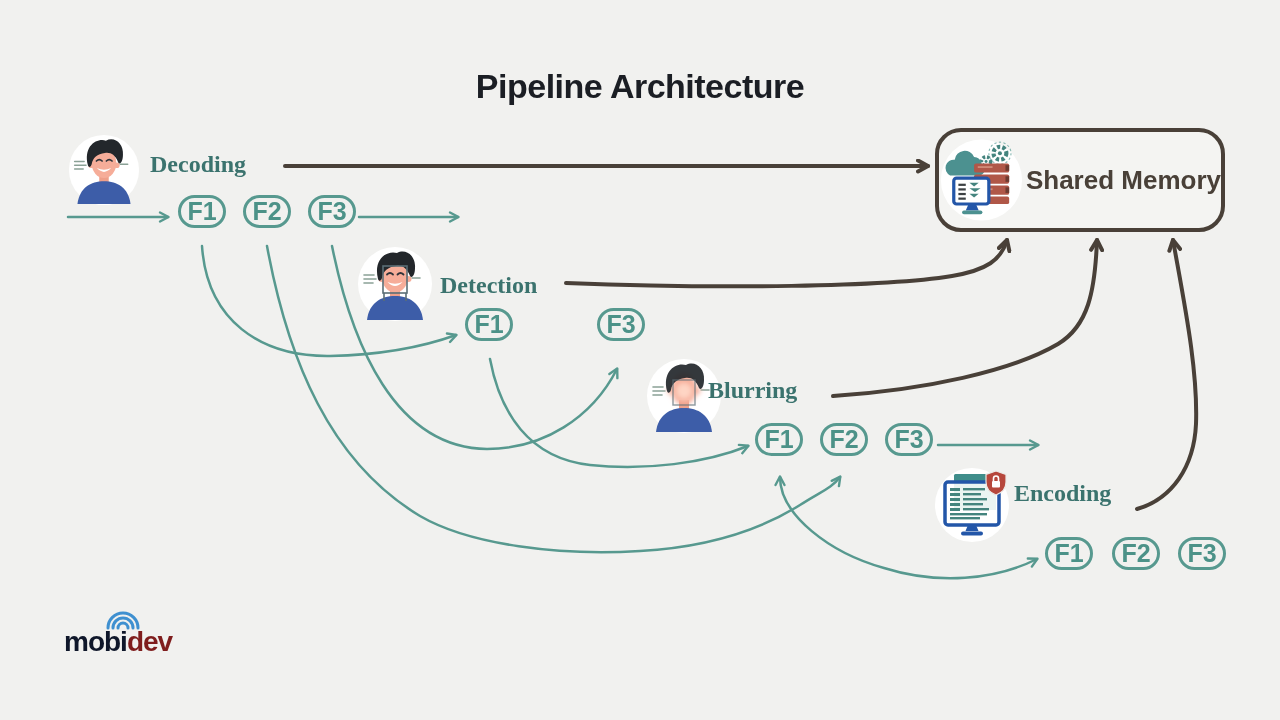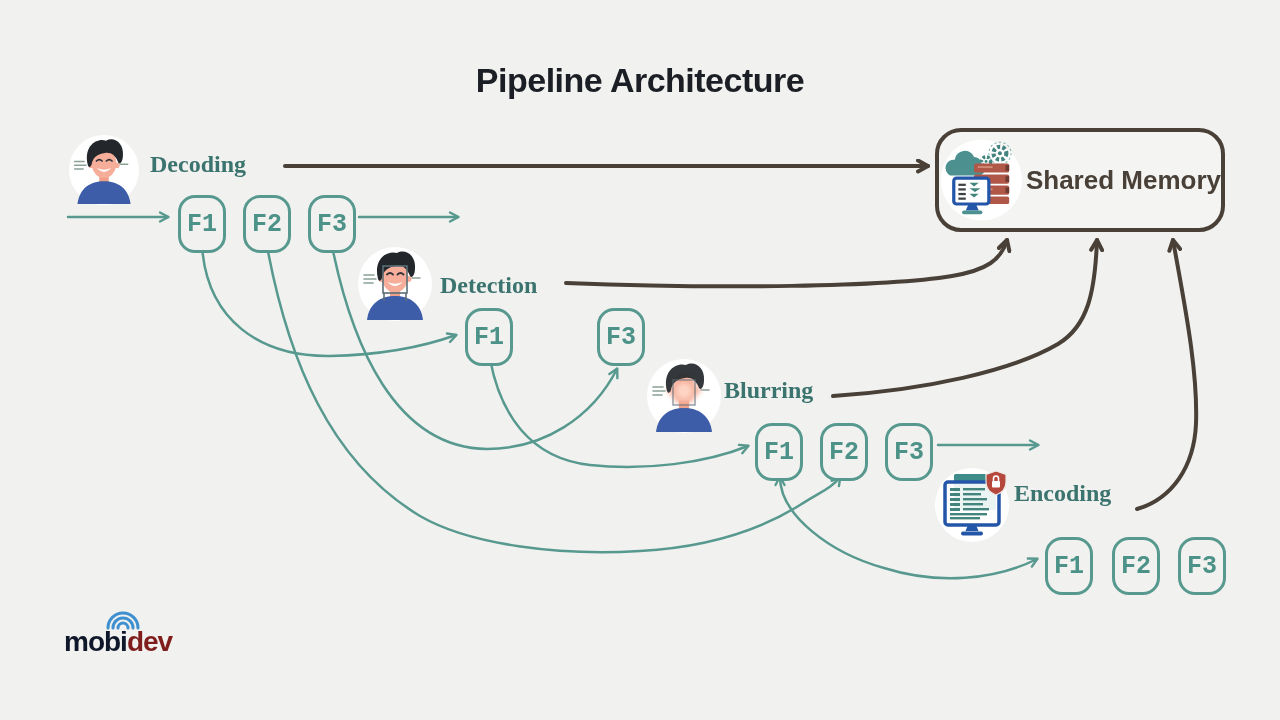--- a/index.html
+++ b/index.html
@@ -3,26 +3,26 @@
 <meta charset="utf-8">
 <style>
   :root{
     --bg:#f1f1ef; --teal:#57998f; --teal-text:#4c9288; --label-teal:#3b736e;
     --dark:#494038; --title:#1b1e24; --shirt:#3d5da8; --skin:#f6ad99;
   }
   html,body{margin:0;padding:0;background:var(--bg);}
   body{font-family:"Liberation Sans",sans-serif;}
   .canvas{position:relative;width:1280px;height:720px;background:var(--bg);overflow:hidden;}
   .edges{position:absolute;left:0;top:0;width:1280px;height:720px;}
-  .title{position:absolute;left:0;right:0;top:50px;margin:11px;text-align:center;
+  .title{position:absolute;left:0;right:0;top:50px;margin:17px;text-align:center;
          font-size:34px;font-weight:bold;color:var(--title);letter-spacing:-0.5px;}
   .stage-label{position:absolute;font-size:24px;font-weight:bold;color:var(--label-teal);white-space:nowrap;font-family:Liberation Serif, serif;}
-  .fbox{position:absolute;width:48px;height:58px;box-sizing:border-box;border:3px solid var(--teal);
+  .fbox{position:absolute;width:48px;height:33px;box-sizing:border-box;border:3px solid var(--teal);
         border-radius:17px;background:var(--bg);display:flex;align-items:center;justify-content:center;
-        font-size:25px;font-weight:bold;color:var(--teal-text);font-family:Liberation Mono, monospace;}
+        font-size:25px;font-weight:bold;color:var(--teal-text);}
   .avatar{position:absolute;}
   .sm-box{position:absolute;left:935px;top:128px;width:290px;height:104px;box-sizing:border-box;
           border:4px solid var(--dark);border-radius:26px;background:#f4f4f2;
           display:flex;align-items:center;padding-left:0;}
   .sm-label{font-size:26px;font-weight:bold;color:var(--dark);white-space:nowrap;margin-left:2px;}
   .logo-text{position:absolute;left:64px;top:626px;font-size:28px;font-weight:bold;letter-spacing:-1px;}
   .logo-blue{color:#0f172a;} .logo-green{color:#7f1d1d;}
   .logo-arcs{position:absolute;left:99px;top:608px;}
 </style>
 </head>
@@ -132,21 +132,21 @@
       <circle cx="24.5" cy="33" r="3" fill="#f6ad99"></circle>
         <circle cx="51.5" cy="33" r="3" fill="#f6ad99"></circle>
       <ellipse cx="38" cy="31" rx="13" ry="15.5" fill="#f6ad99"></ellipse>
       <circle cx="38" cy="33" r="8" fill="#ffd9c9" opacity="0.9"></circle>
     </g>
     <path d="M21,33 C16,13 30,4 40,7 C49,2 59,10 58,22 C58,29 55,33 53,30 C50,22 45,19 39,20 C31,21 26,25 25,32 C24,35 22,36 21,33 Z" fill="#23272b" opacity="0.92"></path>
     <g fill="none" stroke="#5b6e76" stroke-width="1.4" opacity="0.7">
       <rect x="27" y="22" width="22" height="25"></rect>
     </g>
   </svg>
-  <div class="stage-label" style="left:724px;top:377px">Blurring</div>
+  <div class="stage-label" style="left:708px;top:377px">Blurring</div>
   <div class="fbox" style="left:755px;top:423px">F1</div>
   <div class="fbox" style="left:820px;top:423px">F2</div>
   <div class="fbox" style="left:885px;top:423px">F3</div>
 
   <svg class="avatar" style="left:934px;top:467px" width="76" height="76" viewBox="0 0 76 76">
     <circle cx="38" cy="38" r="37" fill="#ffffff"></circle>
     <rect x="20" y="7" width="42" height="9" rx="1.5" fill="#3f8d8a"></rect>
     <rect x="20" y="16" width="42" height="27" fill="#eaf4f2"></rect>
     <g fill="#44847e">
       <rect x="16" y="21" width="10" height="3"></rect>

